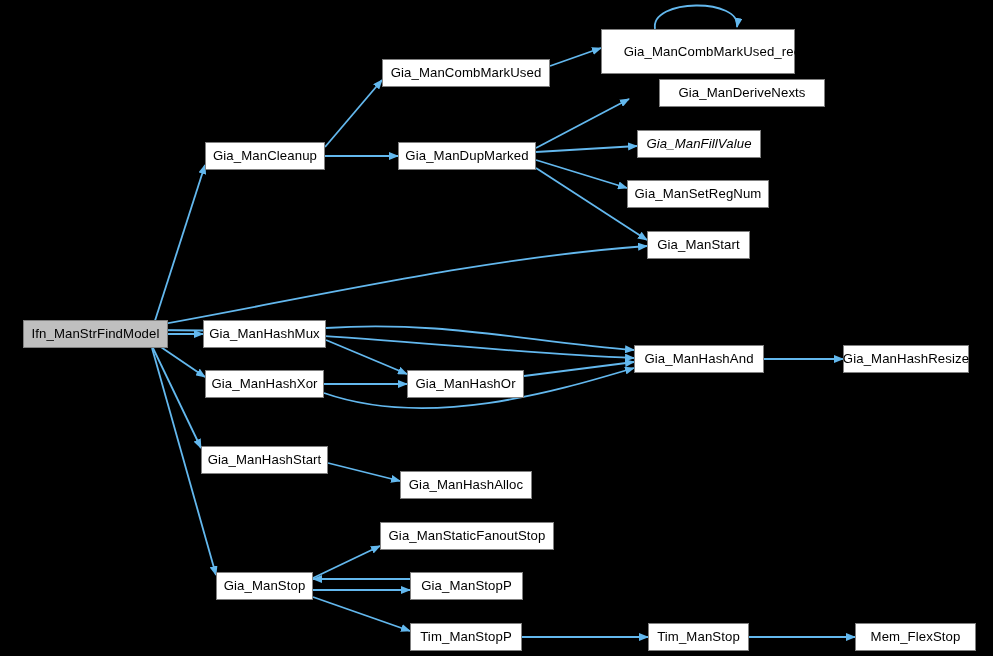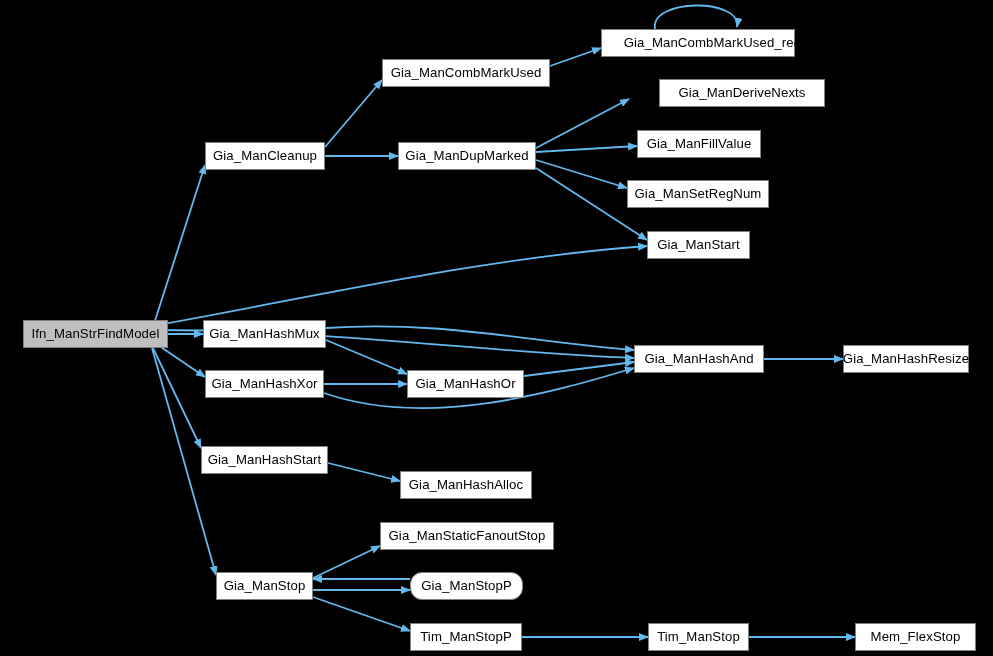--- a/index.html
+++ b/index.html
@@ -81,33 +81,33 @@
         <path d="M 410 579 L 313 579" fill="none" stroke="#63b8ee" stroke-width="1.8" marker-end="url(#arrow)"></path>
         <path d="M 313 597 L 410 631" fill="none" stroke="#63b8ee" stroke-width="1.8" marker-end="url(#arrow)"></path>
         <path d="M 522 637 L 648 637" fill="none" stroke="#63b8ee" stroke-width="1.8" marker-end="url(#arrow)"></path>
         <path d="M 749 637 L 855 637" fill="none" stroke="#63b8ee" stroke-width="1.8" marker-end="url(#arrow)"></path>
       </g>
   </svg>
   <div id="node-layer">
       <div class="node root" style="left: 7px; top: 320px; width: 145px; height: 28px;">Ifn_ManStrFindModel</div>
       <div class="node" style="left: 205px; top: 142px; width: 120px; height: 28px; text-align: center;">Gia_ManCleanup</div>
       <div class="node" style="left: 382px; top: 59px; width: 168px; height: 28px;">Gia_ManCombMarkUsed</div>
-      <div class="node" style="left: 601px; top: 29px; width: 194px; height: 28px; padding-left: 28px;">Gia_ManCombMarkUsed_rec</div>
+      <div class="node" style="left: 601px; top: 29px; width: 194px; height: 45px; padding-left: 28px;">Gia_ManCombMarkUsed_rec</div>
       <div class="node" style="left: 398px; top: 142px; width: 138px; height: 28px;">Gia_ManDupMarked</div>
       <div class="node" style="left: 659px; top: 79px; width: 166px; height: 28px;">Gia_ManDeriveNexts</div>
-      <div class="node" style="left: 637px; top: 130px; width: 124px; height: 28px;">Gia_ManFillValue</div>
+      <div class="node" style="left: 637px; top: 130px; width: 124px; height: 28px; font-style: italic;">Gia_ManFillValue</div>
       <div class="node" style="left: 627px; top: 180px; width: 142px; height: 28px;">Gia_ManSetRegNum</div>
       <div class="node" style="left: 647px; top: 231px; width: 103px; height: 28px;">Gia_ManStart</div>
       <div class="node" style="left: 203px; top: 320px; width: 123px; height: 28px;">Gia_ManHashMux</div>
       <div class="node" style="left: 205px; top: 370px; width: 119px; height: 28px;">Gia_ManHashXor</div>
       <div class="node" style="left: 407px; top: 370px; width: 117px; height: 28px;">Gia_ManHashOr</div>
       <div class="node" style="left: 634px; top: 345px; width: 130px; height: 28px;">Gia_ManHashAnd</div>
       <div class="node" style="left: 843px; top: 345px; width: 126px; height: 28px;">Gia_ManHashResize</div>
       <div class="node" style="left: 201px; top: 446px; width: 127px; height: 28px;">Gia_ManHashStart</div>
       <div class="node" style="left: 400px; top: 471px; width: 132px; height: 28px;">Gia_ManHashAlloc</div>
       <div class="node" style="left: 380px; top: 522px; width: 174px; height: 28px;">Gia_ManStaticFanoutStop</div>
       <div class="node" style="left: 216px; top: 572px; width: 97px; height: 28px;">Gia_ManStop</div>
-      <div class="node" style="left: 410px; top: 572px; width: 113px; height: 28px; border-radius: 12px;">Gia_ManStopP</div>
+      <div class="node" style="left: 410px; top: 572px; width: 113px; height: 28px;">Gia_ManStopP</div>
       <div class="node" style="left: 410px; top: 623px; width: 112px; height: 28px;">Tim_ManStopP</div>
       <div class="node" style="left: 648px; top: 623px; width: 101px; height: 28px;">Tim_ManStop</div>
       <div class="node" style="left: 855px; top: 623px; width: 121px; height: 28px;">Mem_FlexStop</div>
     </div>
 </div>
 
 </body></html>

